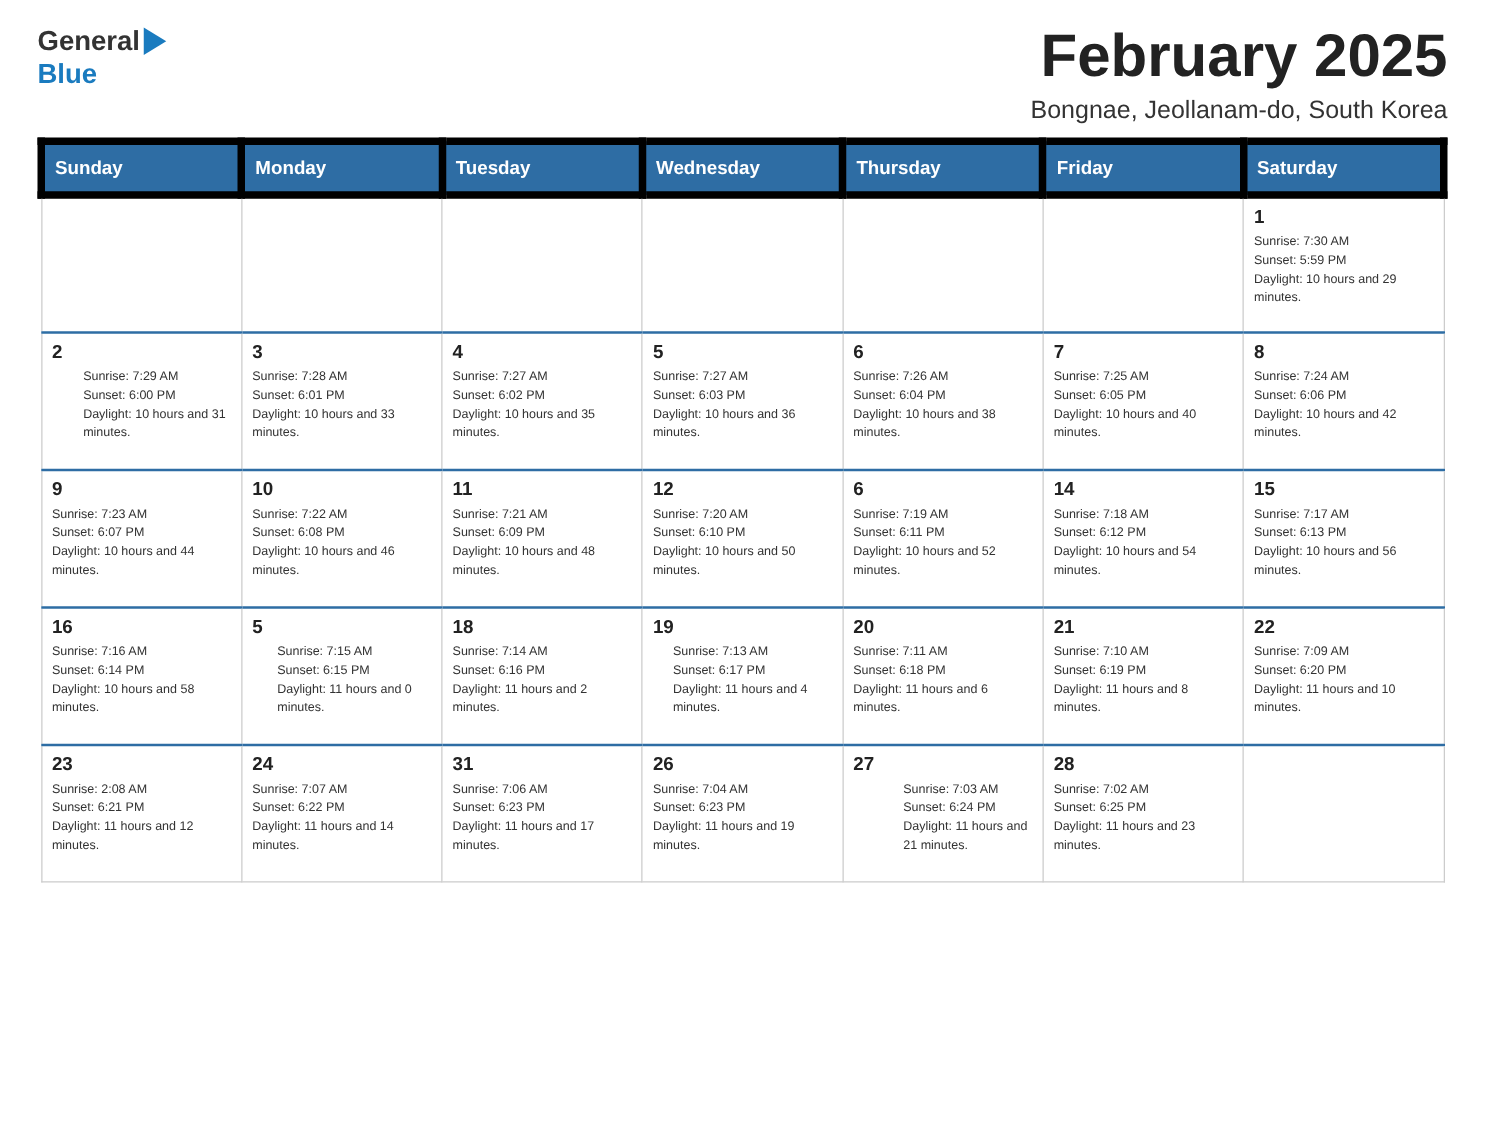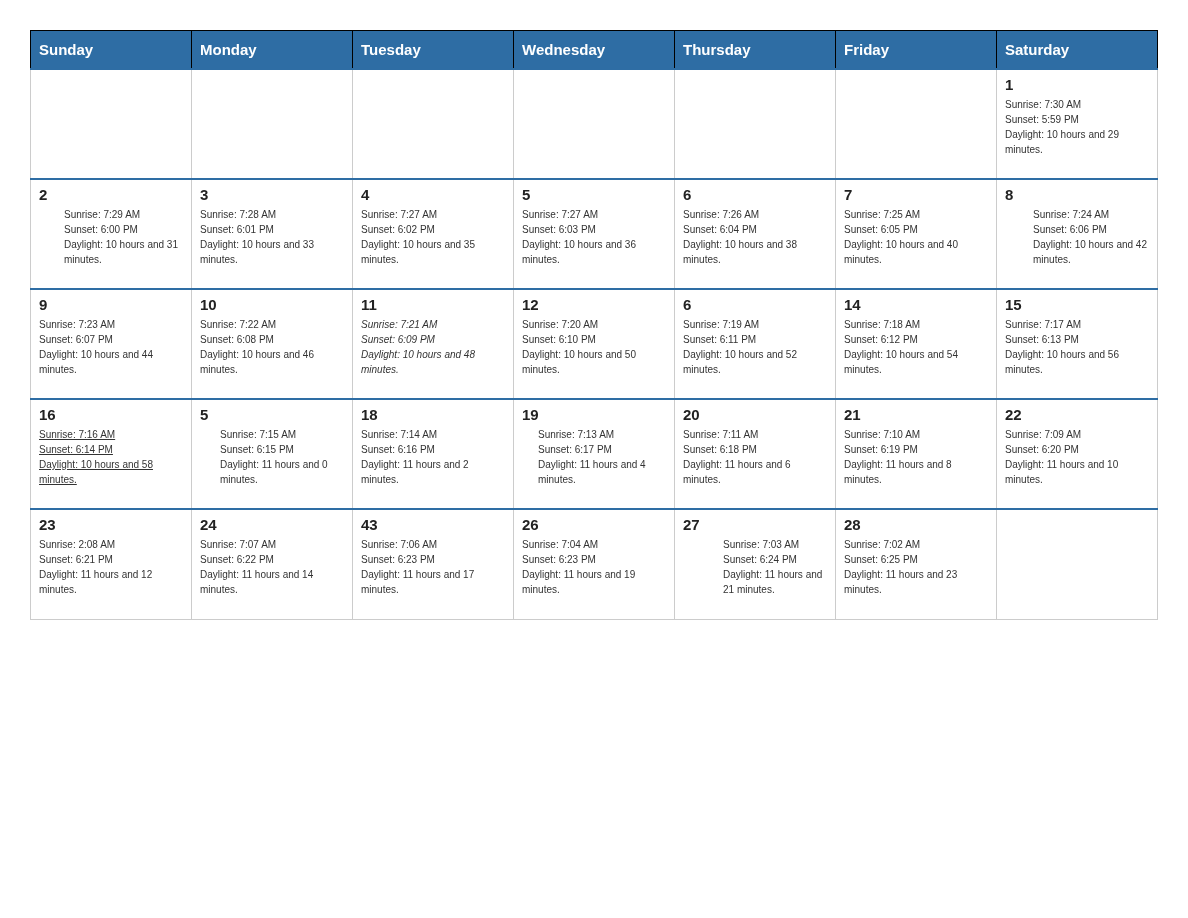--- a/index.html
+++ b/index.html
@@ -46,21 +46,21 @@
       border-collapse: collapse;
       margin-top: 8px;
     }
     .calendar th {
       background-color: #2e6da4;
       color: #fff;
       font-size: 15px;
       font-weight: bold;
       padding: 10px 8px;
       text-align: left;
-      border: 1px solid #000000;
+      border: 6px solid #000000;
     }
     .calendar td {
       vertical-align: top;
       padding: 6px 8px;
       border: 1px solid #ccc;
       width: calc(100% / 7);
       min-height: 100px;
       height: 110px;
       font-size: 12px;
       color: #333;
@@ -105,20 +105,33 @@
       border-left: 18px solid #1a7bbf;
       margin-left: 3px;
       position: relative;
       top: 0px;
     }
   </style>
 </head>
 <body>
 
 <div class="header">
+  <div class="logo-wrapper">
+    <div class="logo-line1">
+      <span class="logo-text-general">General</span>
+      <span class="logo-arrow"></span>
+    </div>
+    <div>
+      <span class="logo-text-blue">Blue</span>
+    </div>
+  </div>
+  <div class="title-block">
+    <div class="month-title">February 2025</div>
+    <div class="location-title">Bongnae, Jeollanam-do, South Korea</div>
+  </div>
 </div>
 
 <table class="calendar">
   <thead>
     <tr>
     <th>Sunday</th>
         <th>Monday</th>
         <th>Tuesday</th>
         <th>Wednesday</th>
         <th>Thursday</th>
@@ -173,41 +186,41 @@
 Daylight: 10 hours and 38 minutes.</div>
         </td>
         <td>
           <span class="day-num">7</span>
           <div class="day-info" style="white-space: pre-line;">Sunrise: 7:25 AM
 Sunset: 6:05 PM
 Daylight: 10 hours and 40 minutes.</div>
         </td>
         <td>
           <span class="day-num">8</span>
-          <div class="day-info" style="white-space: pre-line; margin-left: 28px;">Sunrise: 7:24 AM
+          <div class="day-info" style="white-space: pre-line;">Sunrise: 7:24 AM
 Sunset: 6:06 PM
 Daylight: 10 hours and 42 minutes.</div>
         </td>
       </tr>
       <tr>
         <td>
           <span class="day-num">9</span>
           <div class="day-info" style="white-space: pre-line;">Sunrise: 7:23 AM
 Sunset: 6:07 PM
 Daylight: 10 hours and 44 minutes.</div>
         </td>
         <td>
           <span class="day-num">10</span>
           <div class="day-info" style="white-space: pre-line;">Sunrise: 7:22 AM
 Sunset: 6:08 PM
 Daylight: 10 hours and 46 minutes.</div>
         </td>
         <td>
           <span class="day-num">11</span>
-          <div class="day-info" style="white-space: pre-line; font-style: italic;">Sunrise: 7:21 AM
+          <div class="day-info" style="white-space: pre-line;">Sunrise: 7:21 AM
 Sunset: 6:09 PM
 Daylight: 10 hours and 48 minutes.</div>
         </td>
         <td>
           <span class="day-num">12</span>
           <div class="day-info" style="white-space: pre-line;">Sunrise: 7:20 AM
 Sunset: 6:10 PM
 Daylight: 10 hours and 50 minutes.</div>
         </td>
         <td>
@@ -225,21 +238,21 @@
         <td>
           <span class="day-num">15</span>
           <div class="day-info" style="white-space: pre-line;">Sunrise: 7:17 AM
 Sunset: 6:13 PM
 Daylight: 10 hours and 56 minutes.</div>
         </td>
       </tr>
       <tr>
         <td>
           <span class="day-num">16</span>
-          <div class="day-info" style="white-space: pre-line; text-decoration: underline;">Sunrise: 7:16 AM
+          <div class="day-info" style="white-space: pre-line;">Sunrise: 7:16 AM
 Sunset: 6:14 PM
 Daylight: 10 hours and 58 minutes.</div>
         </td>
         <td>
           <span class="day-num">5</span>
           <div class="day-info" style="white-space: pre-line; margin-left: 20px;">Sunrise: 7:15 AM
 Sunset: 6:15 PM
 Daylight: 11 hours and 0 minutes.</div>
         </td>
         <td>
@@ -280,21 +293,21 @@
 Sunset: 6:21 PM
 Daylight: 11 hours and 12 minutes.</div>
         </td>
         <td>
           <span class="day-num">24</span>
           <div class="day-info" style="white-space: pre-line;">Sunrise: 7:07 AM
 Sunset: 6:22 PM
 Daylight: 11 hours and 14 minutes.</div>
         </td>
         <td>
-          <span class="day-num">43</span>
+          <span class="day-num">31</span>
           <div class="day-info" style="white-space: pre-line;">Sunrise: 7:06 AM
 Sunset: 6:23 PM
 Daylight: 11 hours and 17 minutes.</div>
         </td>
         <td>
           <span class="day-num">26</span>
           <div class="day-info" style="white-space: pre-line;">Sunrise: 7:04 AM
 Sunset: 6:23 PM
 Daylight: 11 hours and 19 minutes.</div>
         </td>

